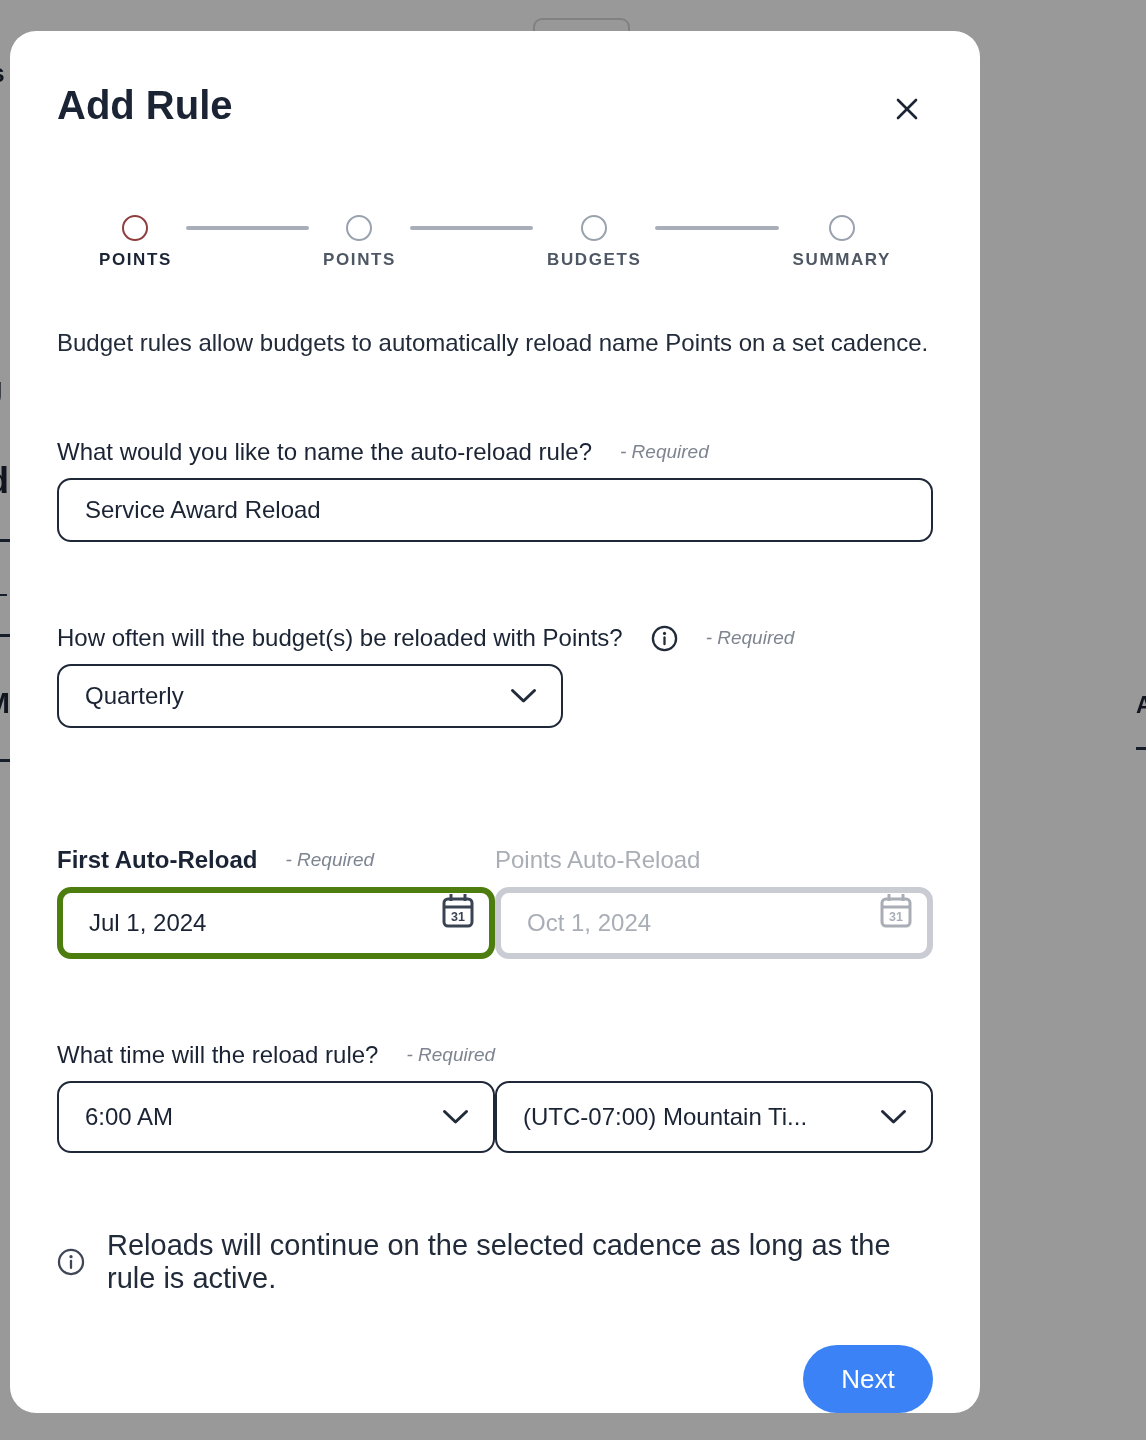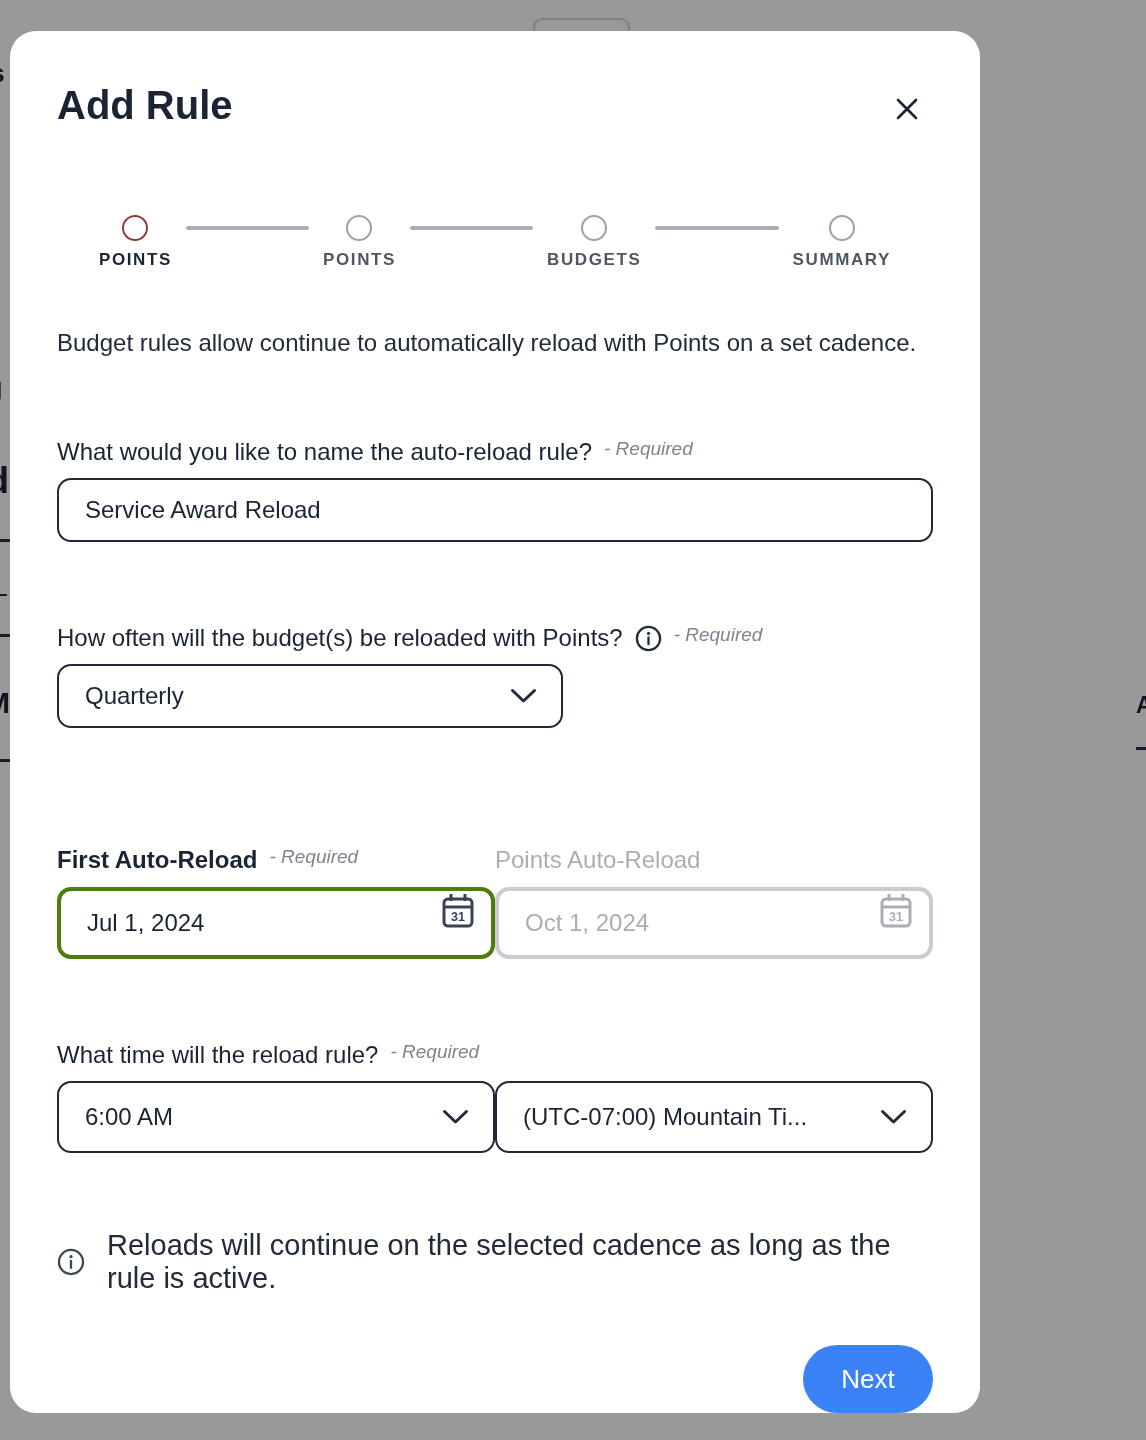--- a/index.html
+++ b/index.html
@@ -35,21 +35,21 @@
   .stepper { margin-top: 84px; display: flex; padding: 0 42px; }
   .step { display: flex; flex-direction: column; align-items: center; gap: 9px; }
   .step-circle { width: 26px; height: 26px; border-radius: 50%; border: 2.5px solid #9AA2AE; background: #fff; }
   .step.active .step-circle { border-color: #8F3E3E; }
   .step-label { font-size: 17px; font-weight: 700; letter-spacing: 1.6px; color: #4E5763; }
   .step.active .step-label { color: #1B2434; }
   .step-line { flex: 1; height: 4px; border-radius: 2px; background: #A9AFB9; margin: 11px 14px 0; }
 
   .desc { margin: 58px 0 0; font-size: 24px; line-height: 30px; color: #222B3A; font-weight: 500; }
 
-  .label-row { display: flex; align-items: flex-start; gap: 12px; margin-top: 80px; }
+  .label-row { display: flex; align-items: center; gap: 28px; margin-top: 80px; }
   .q-label { font-size: 24px; font-weight: 500; color: #1B2434; }
   .required { font-size: 19px; font-style: italic; color: #7E8590; font-weight: 400; }
   .info-btn { background: none; border: none; padding: 0; line-height: 0; cursor: pointer; align-self: center; color: #222B3A; }
 
   .text-input {
     margin-top: 12px; width: 100%; height: 72px; border: 2px solid #1F2838; border-radius: 14px;
     padding: 0 26px; font-size: 24px; color: #1B2434; background: #fff;
     font-family: "Liberation Sans", sans-serif; outline: none;
   }
 
@@ -58,21 +58,21 @@
     padding: 0 24px 0 26px; display: flex; align-items: center; justify-content: space-between;
     font-size: 24px; color: #1B2434; background: #fff; cursor: pointer;
   }
   .select-box .value { overflow: hidden; text-overflow: ellipsis; white-space: nowrap; }
 
   .two-col { display: flex; justify-content: space-between; }
   .col { width: 506px; }
 
   .input-wrap { position: relative; margin-top: 13px; }
   .date-input {
-    width: 100%; height: 72px; border: 4px solid #4d7c0f; border-radius: 14px;
+    width: 100%; height: 72px; border: 6px solid #4d7c0f; border-radius: 14px;
     padding: 0 72px 0 26px; font-size: 24px; color: #1B2434; background: #fff;
     font-family: "Liberation Sans", sans-serif; outline: none;
   }
   .cal-btn { position: absolute; right: 18px; top: 4px; background: none; border: none; padding: 0; line-height: 0; cursor: pointer; color: #3A4354; }
 
   .disabled-label { color: #A9AEB6; font-weight: 400; }
   .date-input.disabled { border-color: #C9CDD3; color: #A9AEB6; }
   .date-input.disabled::placeholder { color: #A9AEB6; opacity: 1; }
   .cal-btn.disabled { color: #A9AEB6; cursor: default; }
 
@@ -131,21 +131,21 @@
       <div class="step-circle"></div>
       <div class="step-label">BUDGETS</div>
     </div>
     <div class="step-line"></div>
     <div class="step">
       <div class="step-circle"></div>
       <div class="step-label">SUMMARY</div>
     </div>
   </div>
 
-  <p class="desc">Budget rules allow continue to automatically reload with Points on a set cadence.</p>
+  <p class="desc">Budget rules allow budgets to automatically reload name Points on a set cadence.</p>
 
   <div class="label-row" style="margin-top:80px;">
     <span class="q-label">What would you like to name the auto-reload rule?</span>
     <span class="required">- Required</span>
   </div>
   <input class="text-input" type="text" value="Service Award Reload" style="">
 
   <div class="label-row" style="margin-top:82px;">
     <span class="q-label">How often will the budget(s) be reloaded with Points?</span>
     <button class="info-btn" aria-label="Info">

